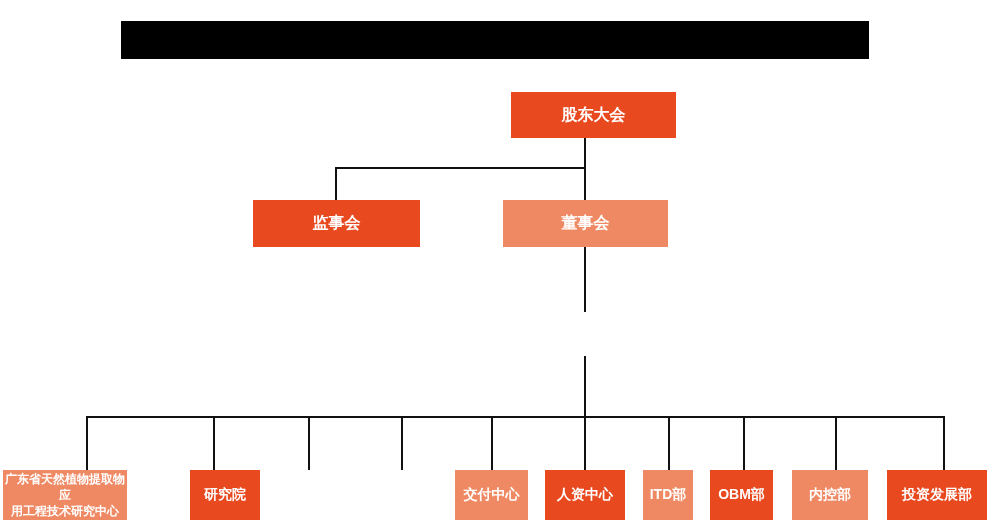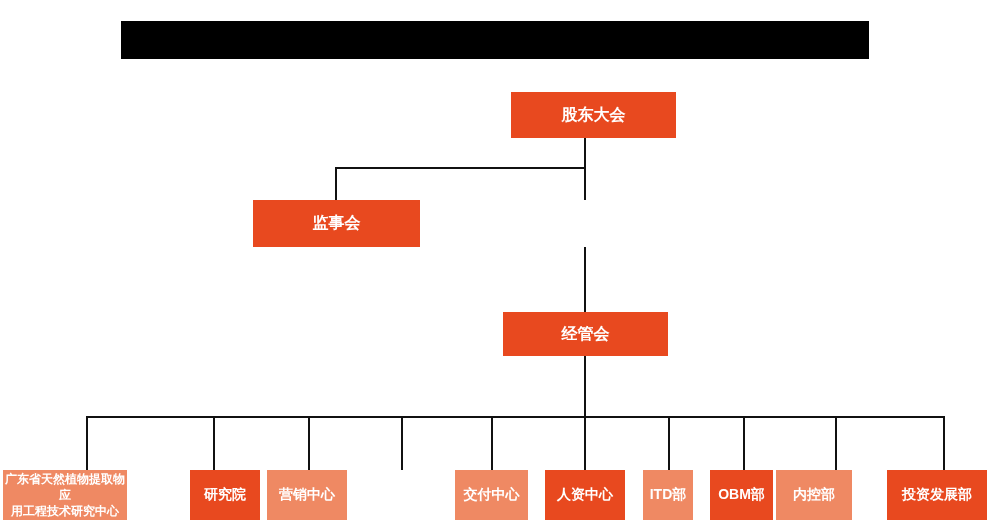--- a/index.html
+++ b/index.html
@@ -49,21 +49,21 @@
   
   .row4{ top:470px; height:50px; font-size:14px; }
   .n-research-center   { left:3px;   width:124px; font-size:12px; line-height:1.35; }
   .n-research-institute{ left:190px; width:70px; }
   .n-marketing-center  { left:267px; width:80px; }
   .n-finance-center    { left:365px; width:72px; }
   .n-delivery-center   { left:455px; width:73px; }
   .n-hr-center         { left:545px; width:80px; }
   .n-itd-dept          { left:643px; width:50px;align-items:center; }
   .n-obm-dept          { left:710px; width:63px; }
-  .n-internal-control  { left:776px; width:76px; }
+  .n-internal-control  { left:792px; width:76px; }
   .n-investment-dev    { left:887px; width:100px; }
 
   
   .line{ position:absolute; background:var(--line); }
   .v-root-board   { left:584px; top:138px; width:2px; height:62px; }
   .h-branch       { left:335px; top:167px; width:251px; height:2px; }
   .v-supervisory  { left:335px; top:167px; width:2px; height:33px; }
   .v-board-mgmt   { left:584px; top:247px; width:2px; height:65px; }
   .v-mgmt-dist    { left:584px; top:356px; width:2px; height:61px; }
   .h-distributor  { left:86px;  top:416px; width:859px; height:2px; }
@@ -103,34 +103,31 @@
   <div class="line drop d9"></div>
   <div class="line drop d10"></div>
 
   <div class="node tone-primary n-shareholders">
     <span>股东大会</span>
   </div>
 
   <div class="node tone-primary n-supervisory-board">
     <span>监事会</span>
   </div>
+  <div class="node tone-secondary n-board-of-directors">
+    <span>董事会</span>
+  </div>
 
-  <div class="node tone-primary n-management-committee">
-    <span>经管会</span>
-  </div>
 
   <div class="node tone-secondary row4 n-research-center">
     <span>广东省天然植物提取物应
 用工程技术研究中心</span>
   </div>
   <div class="node tone-primary row4 n-research-institute">
     <span>研究院</span>
-  </div>
-  <div class="node tone-secondary row4 n-marketing-center">
-    <span>营销中心</span>
   </div>
   <div class="node tone-secondary row4 n-delivery-center">
     <span>交付中心</span>
   </div>
   <div class="node tone-primary row4 n-hr-center">
     <span>人资中心</span>
   </div>
   <div class="node tone-secondary row4 n-itd-dept">
     <span>ITD部</span>
   </div>

